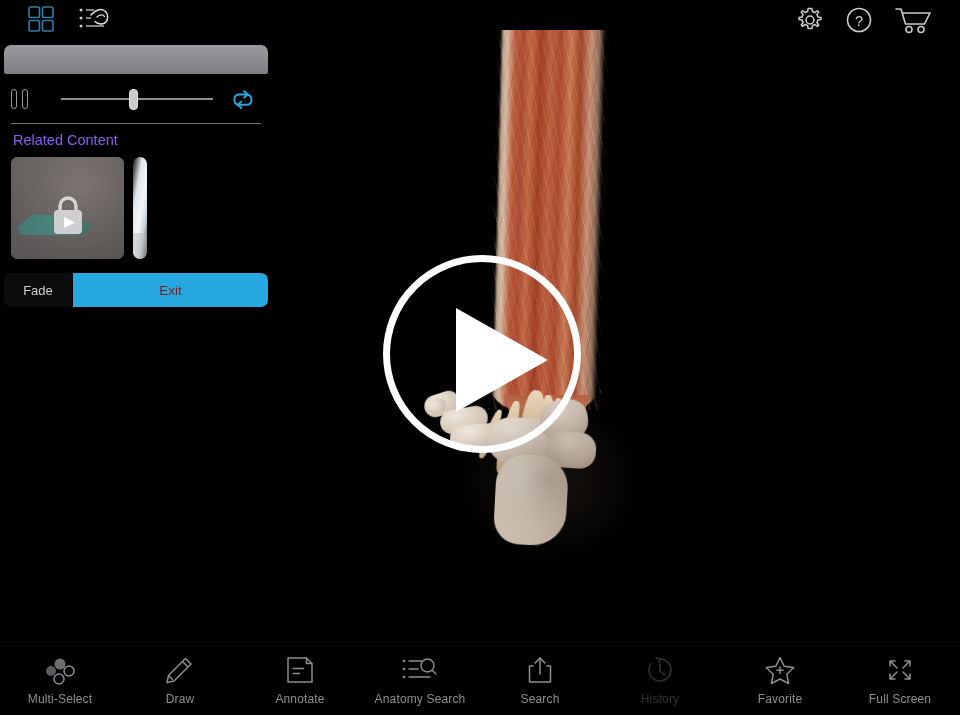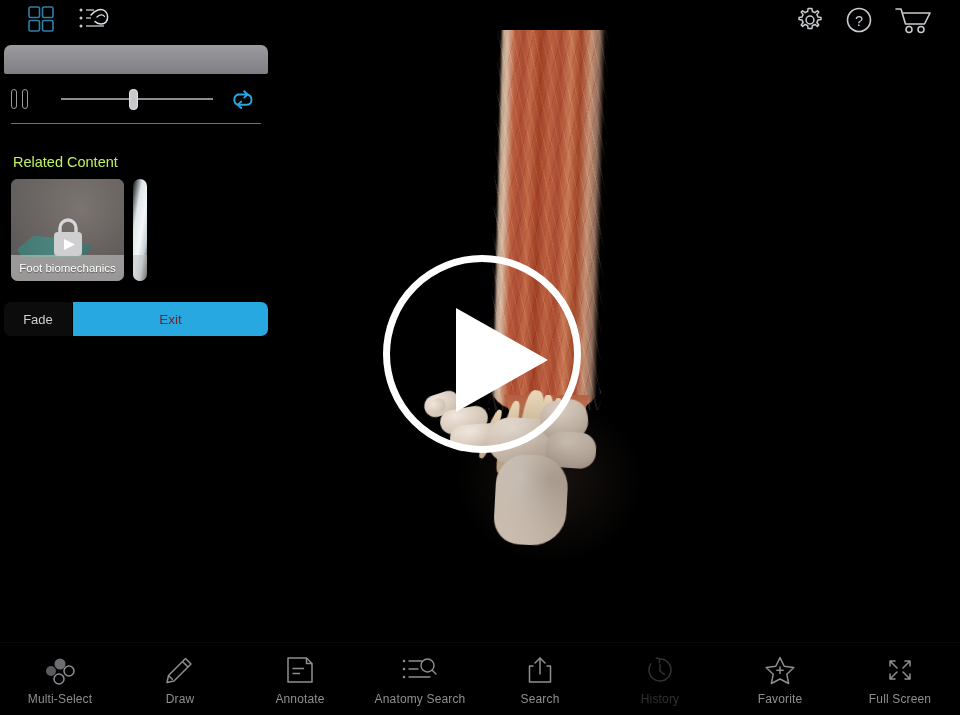--- a/index.html
+++ b/index.html
@@ -225,22 +225,21 @@
 
   .panel-divider {
     margin: 12px 0 0 11px;
     width: 250px;
     height: 1px;
     background: #6f6f74;
   }
   .related-label {
     padding: 8px 0 0 13px;
     font-size: 14.5px;
-    color: #bef264;
-    margin-top: 22px;
+    color: #8b5cf6;
   }
 
   .thumbs {
     position: relative;
     margin: 9px 0 0 11px;
     width: 253px;
     height: 102px;
     overflow: hidden;
     display: flex;
     gap: 9px;
@@ -310,21 +309,21 @@
     align-items: center;
     justify-content: center;
     text-shadow: 0 1px 1px rgba(0,0,0,0.45);
   }
   .thumb-caption.partial-cap {
     background: rgba(190,190,190,0.55);
   }
 
   .panel-actions {
     position: relative;
-    margin: 21px 0 0 4px;
+    margin: 14px 0 0 4px;
     width: 264px;
     height: 34px;
     display: flex;
     border-radius: 7px;
     overflow: hidden;
   }
   .btn-fade {
     width: 68px;
     background: #0c0c0d;
     color: #cfcfd2;
@@ -495,21 +494,20 @@
         <div class="thumb">
           <div class="thumb-img t2"></div>
           <div class="thumb-overlay"></div>
           <div class="lock-play">
             <svg width="48" height="50" viewBox="0 0 48 50" aria-hidden="true">
               <path d="M16 20 V15 a8 8 0 0 1 16 0 V20" fill="none" stroke="#d6d6d8" stroke-width="3.4"></path>
               <rect x="10" y="19" width="28" height="24" rx="4" fill="#cfcfd1"></rect>
               <polygon points="20,26 20,37 31,31.5" fill="#ffffff"></polygon>
             </svg>
           </div>
-          <div class="thumb-caption">Foot biomechanics</div>
         </div>
 
         <div class="thumb partial">
           <div class="thumb-img t3"></div>
           <div class="thumb-caption partial-cap"></div>
         </div>
 
       </div>
 
       <div class="panel-actions">

